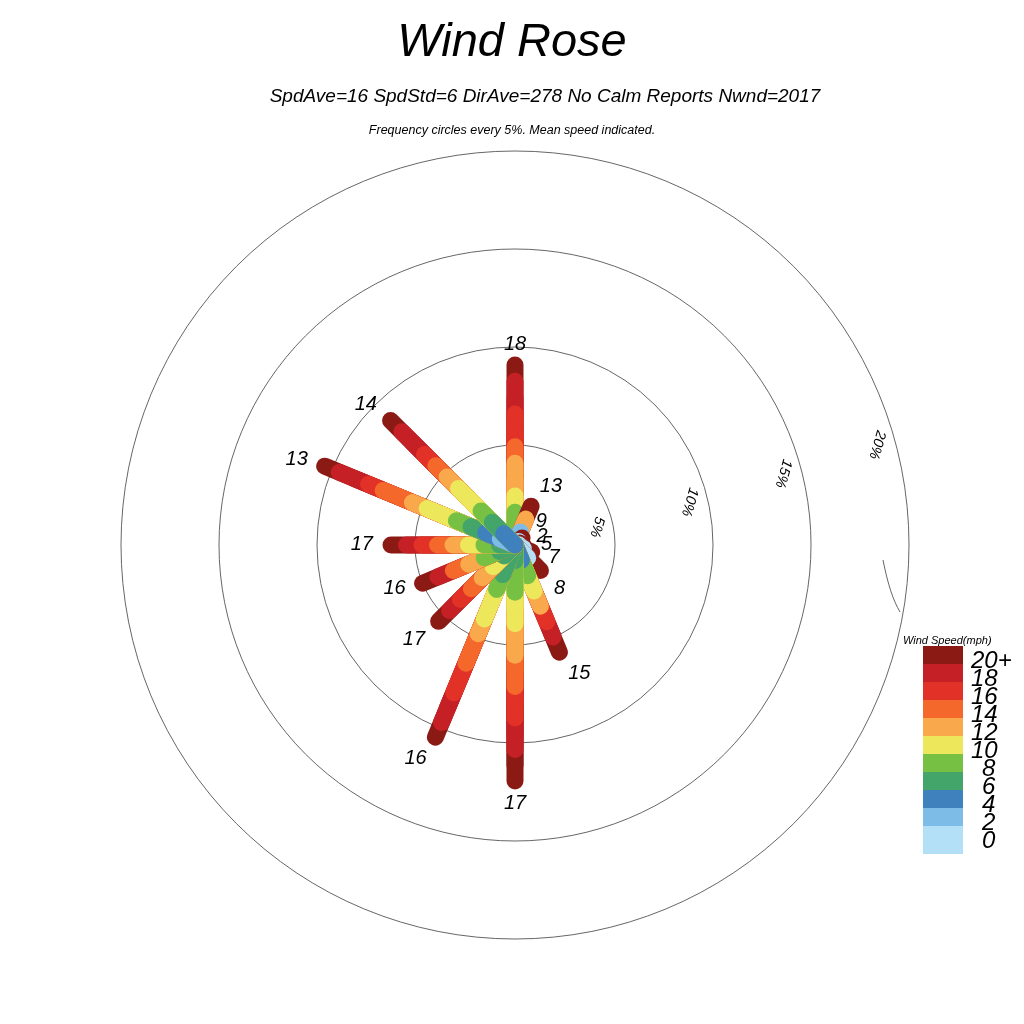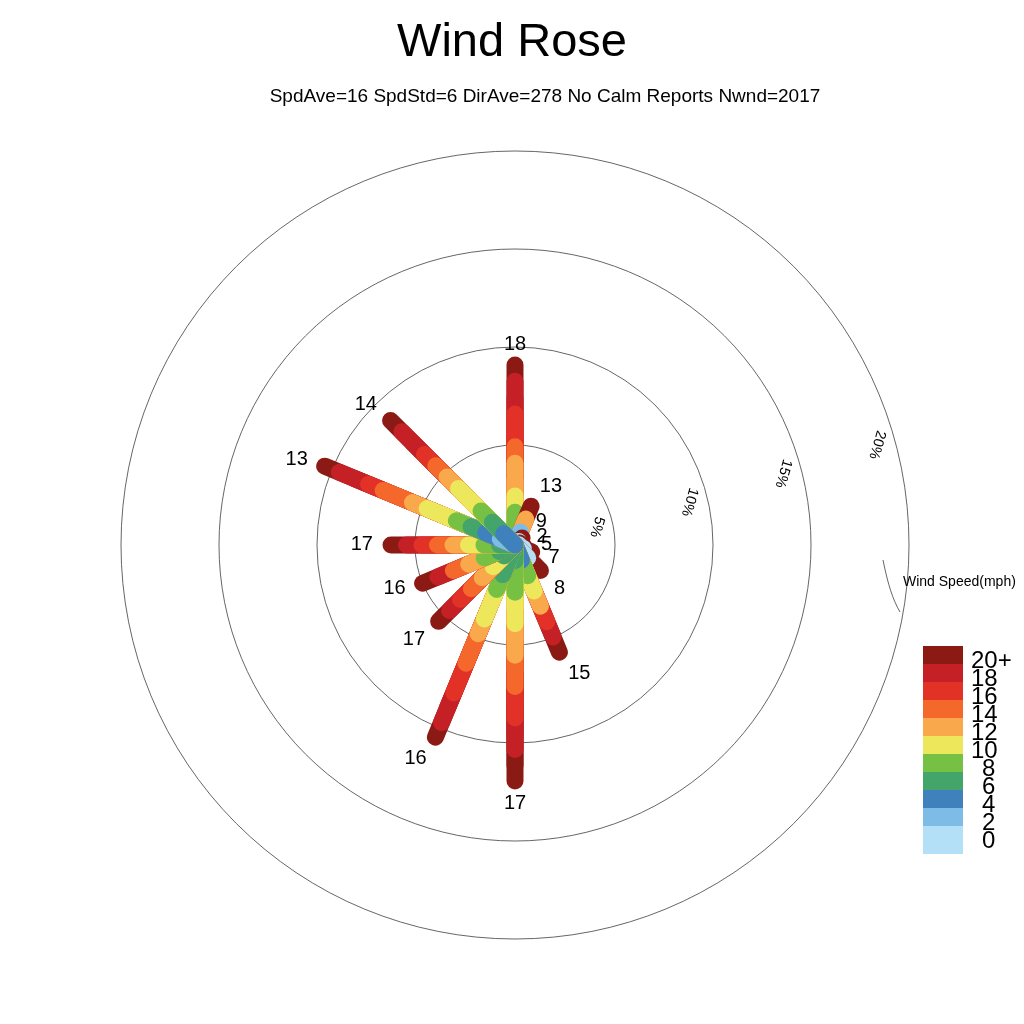--- a/index.html
+++ b/index.html
@@ -13,20 +13,21 @@
     position: relative;
     font-family: "Liberation Sans", sans-serif;
     color: #000000;
     overflow: hidden;
   }
   #stage {
     position: absolute;
     left: 0; top: 0;
     width: 1024px;
     height: 1024px;
+    font-style: italic;
   }
   .title {
     position: absolute;
     left: 0;
     top: 12px;
     width: 1024px;
     text-align: center;
     font-size: 47px;
     font-weight: 400;
     letter-spacing: 0px;
@@ -50,22 +51,22 @@
     width: 1024px;
     text-align: center;
     font-size: 12.5px;
     font-weight: 400;
     line-height: 18px;
   }
   svg { display: block; }
   .legend-title {
     position: absolute;
     left: 903px;
-    top: 573px;
-    font-size: 14px;
+    top: 634px;
+    font-size: 11px;
     white-space: nowrap;
   }
   .legend-box {
     position: absolute;
     left: 923px;
     top: 646px;
     width: 40px;
   }
   .legend-row {
     position: relative;
@@ -90,20 +91,21 @@
   }
   .legend-label.narrow { text-align: left; padding-left: 11px; }
 </style>
 </head>
 <body>
 
 <div id="stage">
 
   <div class="title">Wind Rose</div>
   <div class="subtitle">SpdAve=16  SpdStd=6  DirAve=278   No Calm Reports  Nwnd=2017</div>
+  <div class="note">Frequency circles every 5%. Mean speed indicated.</div>
 
   <svg id="rose-svg" width="1024" height="1024" style="position:absolute;left:0;top:0;">
       <circle cx="515" cy="545" r="100" fill="none" stroke="#555555" stroke-width="0.9"></circle>
       <circle cx="515" cy="545" r="198" fill="none" stroke="#555555" stroke-width="0.9"></circle>
       <circle cx="515" cy="545" r="296" fill="none" stroke="#555555" stroke-width="0.9"></circle>
       <circle cx="515" cy="545" r="394" fill="none" stroke="#555555" stroke-width="0.9"></circle>
       <g transform="translate(610.6304755963035,515.7628295277264) rotate(106)">
         <text x="4" y="14" font-family="&quot;Liberation Sans&quot;, sans-serif" font-size="14.5" fill="#000">5%</text>
       </g>
       <g transform="translate(704.348341680681,487.11040246489813) rotate(106)">

